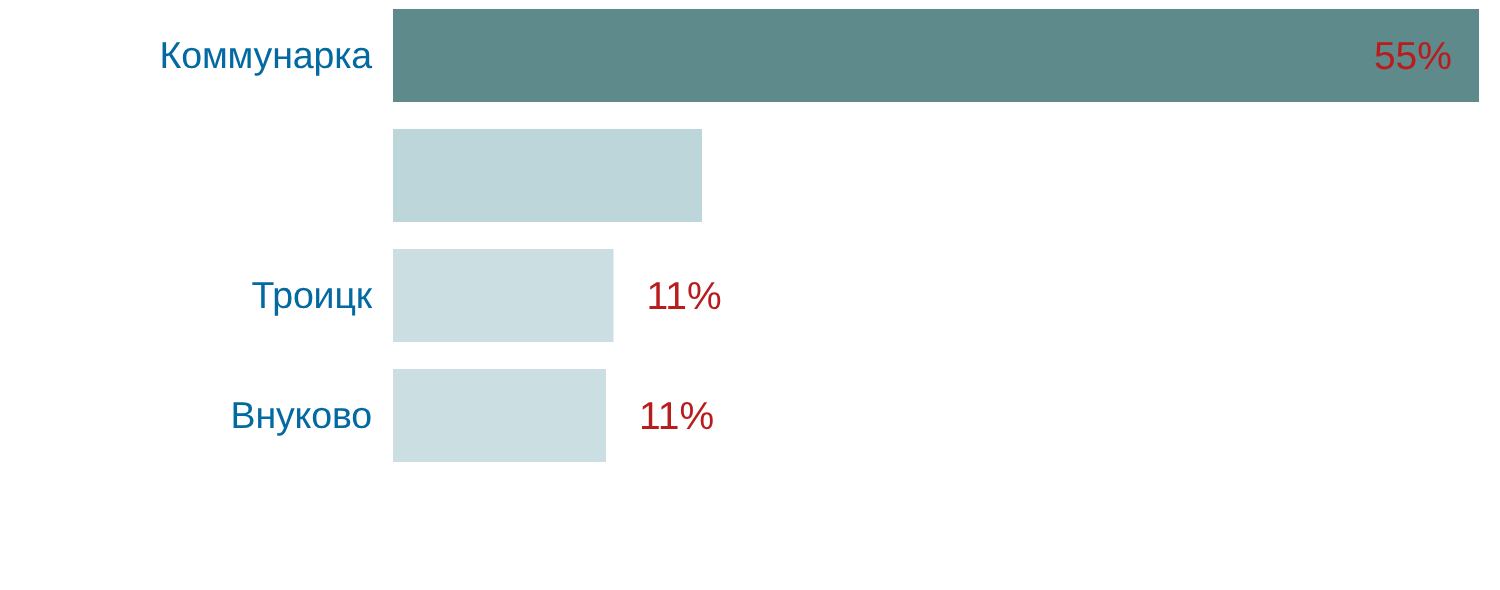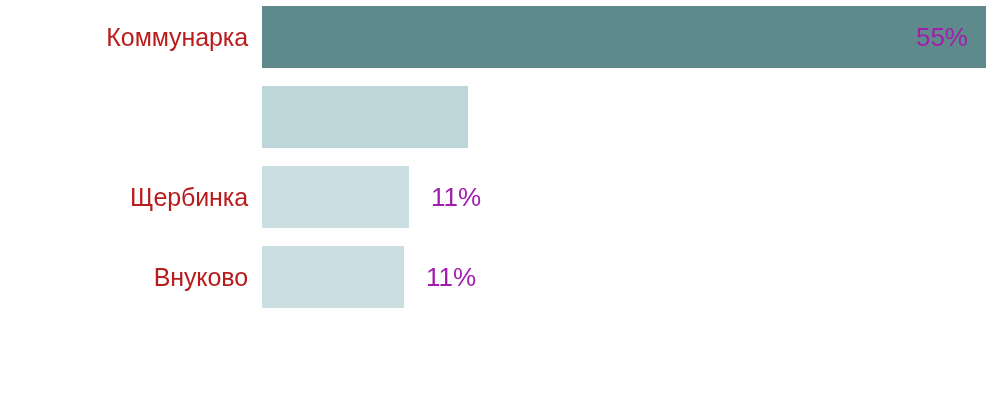--- a/index.html
+++ b/index.html
@@ -25,21 +25,21 @@
   }
   .cat-label {
     position: absolute;
     left: 0;
     top: 0;
     width: 248px;
     height: 62px;
     display: flex;
     align-items: center;
     justify-content: flex-end;
-    color: #b91c1c;
+    color: #0369a1;
     font-size: 25px;
     font-family: "Liberation Sans", sans-serif;
     white-space: nowrap;
     letter-spacing: -0.1px;
   }
   .bar-track {
     position: absolute;
     left: 262px;
     top: 0;
     height: 62px;
@@ -50,21 +50,21 @@
     left: 0;
     top: 0;
     height: 62px;
   }
   .val-label {
     position: absolute;
     top: 0;
     height: 62px;
     display: flex;
     align-items: center;
-    color: #a21caf;
+    color: #b91c1c;
     font-size: 26px;
     font-family: "Liberation Sans", sans-serif;
     white-space: nowrap;
   }
   .val-outside {
     justify-content: flex-start;
   }
   .val-inside {
     justify-content: flex-end;
   }
@@ -82,21 +82,21 @@
     </div>
   </div>
 
   <div class="bar-row" id="row-1" style="top:86px;">
     <div class="bar-track">
       <div class="bar-rect" id="bar-1" style="width: 206px; background: rgb(189, 214, 218);"></div>
     </div>
   </div>
 
   <div class="bar-row" id="row-2" style="top:166px;">
-    <div class="cat-label">Щербинка</div>
+    <div class="cat-label">Троицк</div>
     <div class="bar-track">
       <div class="bar-rect" id="bar-2" style="width: 147px; background: rgb(203, 223, 226);"></div>
       <div class="val-label val-outside" id="val-2" style="left: 169px;">11%</div>
     </div>
   </div>
 
   <div class="bar-row" id="row-3" style="top:246px;">
     <div class="cat-label">Внуково</div>
     <div class="bar-track">
       <div class="bar-rect" id="bar-3" style="width: 142px; background: rgb(203, 223, 226);"></div>

